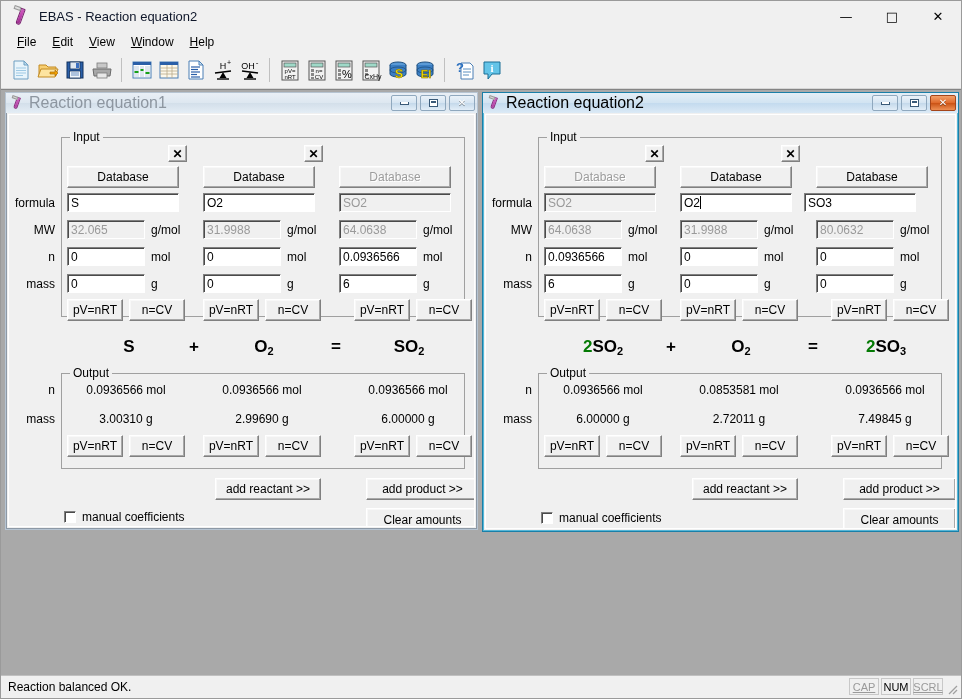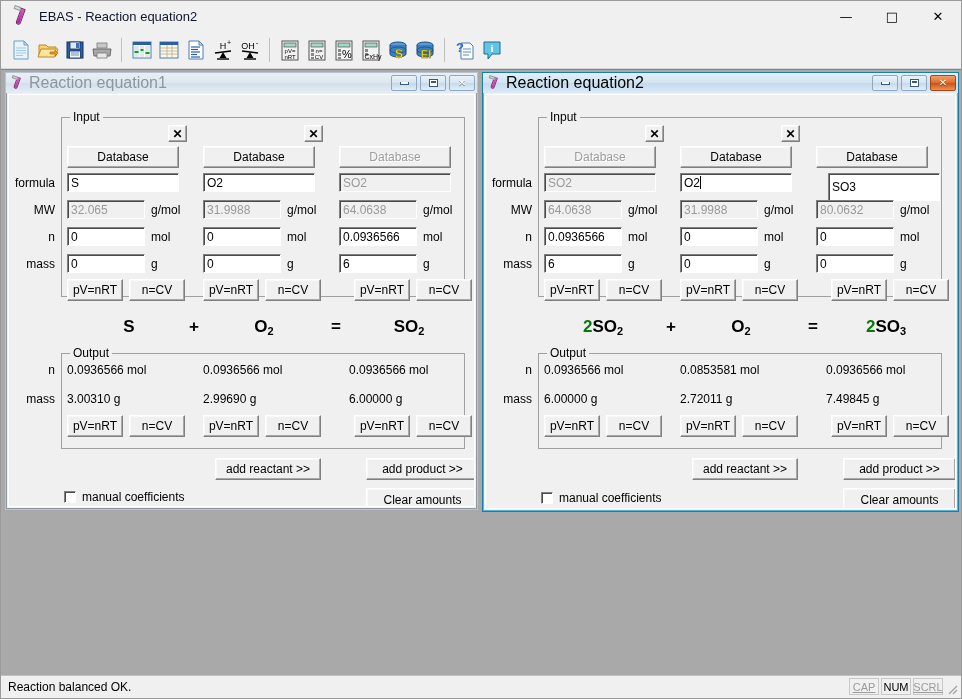--- a/index.html
+++ b/index.html
@@ -200,21 +200,21 @@
   }
   .caret{
     display:inline-block;width:1px;height:13px;background:#000;
     margin-left:0px;
   }
 
   .unit{
     position:absolute;font-size:12px;color:#000;white-space:nowrap;
   }
   .outval{
-    position:absolute;font-size:12px;color:#000;white-space:nowrap;text-align:left;
+    position:absolute;font-size:12px;color:#000;white-space:nowrap;text-align:center;
   }
 
   .xbtn{
     position:absolute;box-sizing:border-box;
     width:19px;height:17px;
     background:#f0f0f0;
     border:1px solid;
     border-color:#ffffff #808080 #808080 #ffffff;
     box-shadow:inset -1px -1px 0 #a8a8a8, inset 1px 1px 0 #f8f8f8;
     display:flex;align-items:center;justify-content:center;
@@ -282,20 +282,27 @@
       </div>
       <div class="win-btn">
         <span class="glyph">□</span>
       </div>
       <div class="win-btn close">
         <span class="glyph">✕</span>
       </div>
     </div>
   </div>
 
+  <div class="menubar">
+    <div class="menu-item"><u>F</u><span>ile</span></div>
+    <div class="menu-item"><u>E</u>dit</div>
+    <div class="menu-item"><u>V</u>iew</div>
+    <div class="menu-item"><u>W</u>indow</div>
+    <div class="menu-item"><u>H</u>elp</div>
+  </div>
 
   <div class="toolbar">
 
     <div class="tb-btn">
       <svg class="ic" viewBox="0 0 22 22">
         <polygon points="4,2 14,2 18,6 18,20 4,20" fill="#e8f4fb" stroke="#6f9fc2" stroke-width="1"></polygon>
         <polygon points="14,2 18,6 14,6" fill="#bcdcef" stroke="#6f9fc2" stroke-width="1"></polygon>
         <g stroke="#9fc9e4" stroke-width="1">
           <line x1="6" y1="9" x2="16" y2="9"></line>
             <line x1="6" y1="11.5" x2="16" y2="11.5"></line>
@@ -630,21 +637,21 @@
         <div class="btn95 disabled" style="left:58px;top:51px;width:112px;height:22px;">Database</div>
         <div class="btn95" style="left:194px;top:51px;width:112px;height:22px;">Database</div>
         <div class="btn95" style="left:330px;top:51px;width:112px;height:22px;">Database</div>
 
         <div class="row-label" style="left:0px;top:81px;width:46px;">formula</div>
         <div class="edit95 ro" style="left:58px;top:78px;width:112px;height:19px;">SO2</div>
         <div class="edit95" style="left:194px;top:78px;width:112px;height:19px;">
             <span>O2</span>
             <span class="caret"></span>
           </div>
-        <div class="edit95" style="left:342px;top:78px;width:112px;height:28px;">SO3</div>
+        <div class="edit95" style="left:318px;top:78px;width:112px;height:19px;">SO3</div>
 
         <div class="row-label" style="left:0px;top:108px;width:46px;">MW</div>
         <div class="edit95 ro" style="left:58px;top:105px;width:78px;height:19px;">64.0638</div>
         <div class="unit" style="left:142px;top:108px;">g/mol</div>
         <div class="edit95 ro" style="left:194px;top:105px;width:78px;height:19px;">31.9988</div>
         <div class="unit" style="left:278px;top:108px;">g/mol</div>
         <div class="edit95 ro" style="left:330px;top:105px;width:78px;height:19px;">80.0632</div>
         <div class="unit" style="left:414px;top:108px;">g/mol</div>
 
         <div class="row-label" style="left:0px;top:135px;width:46px;">n</div>

